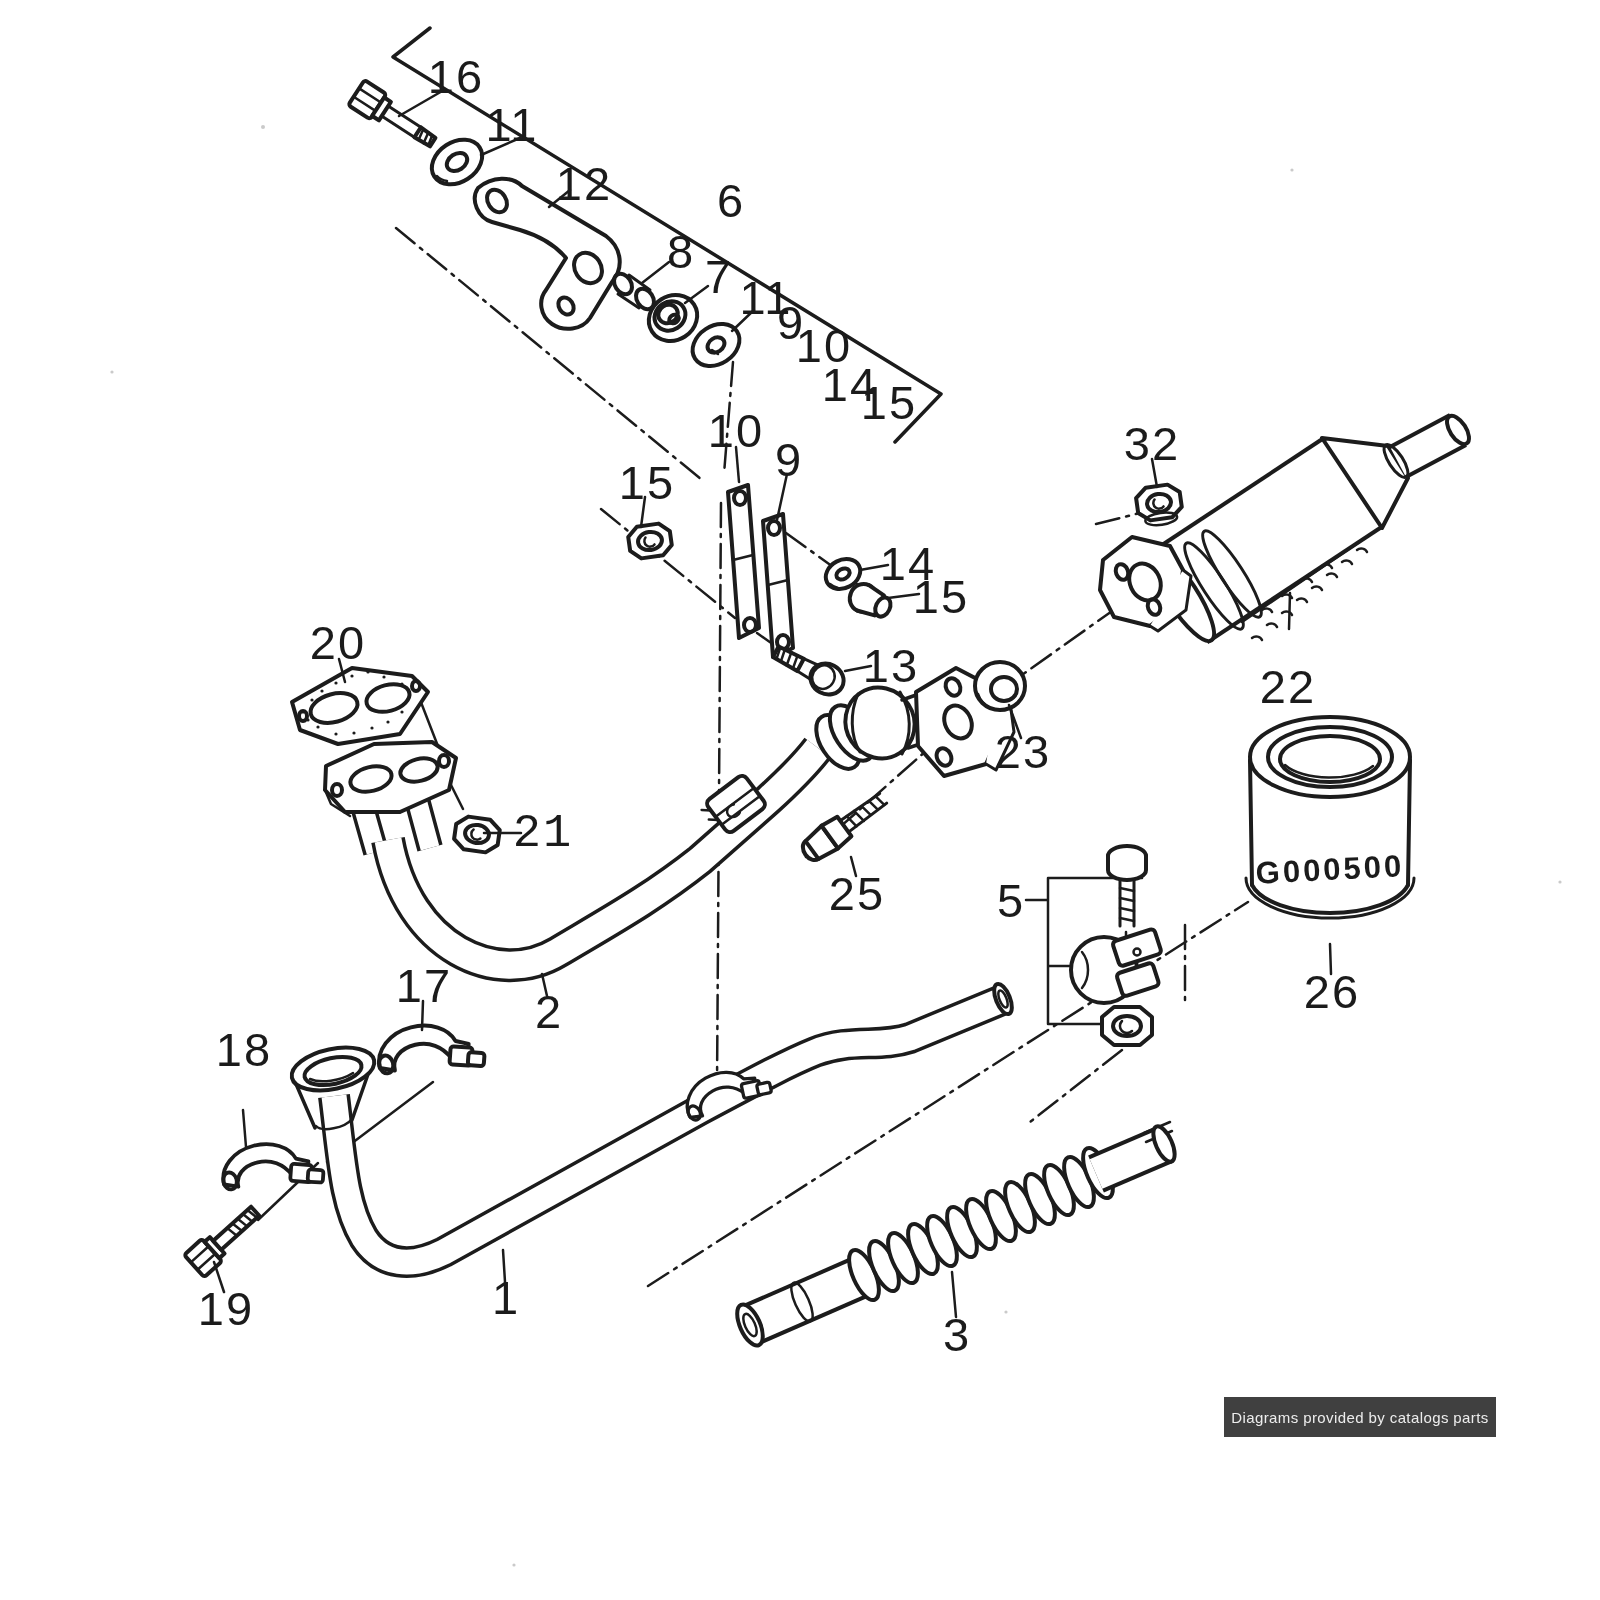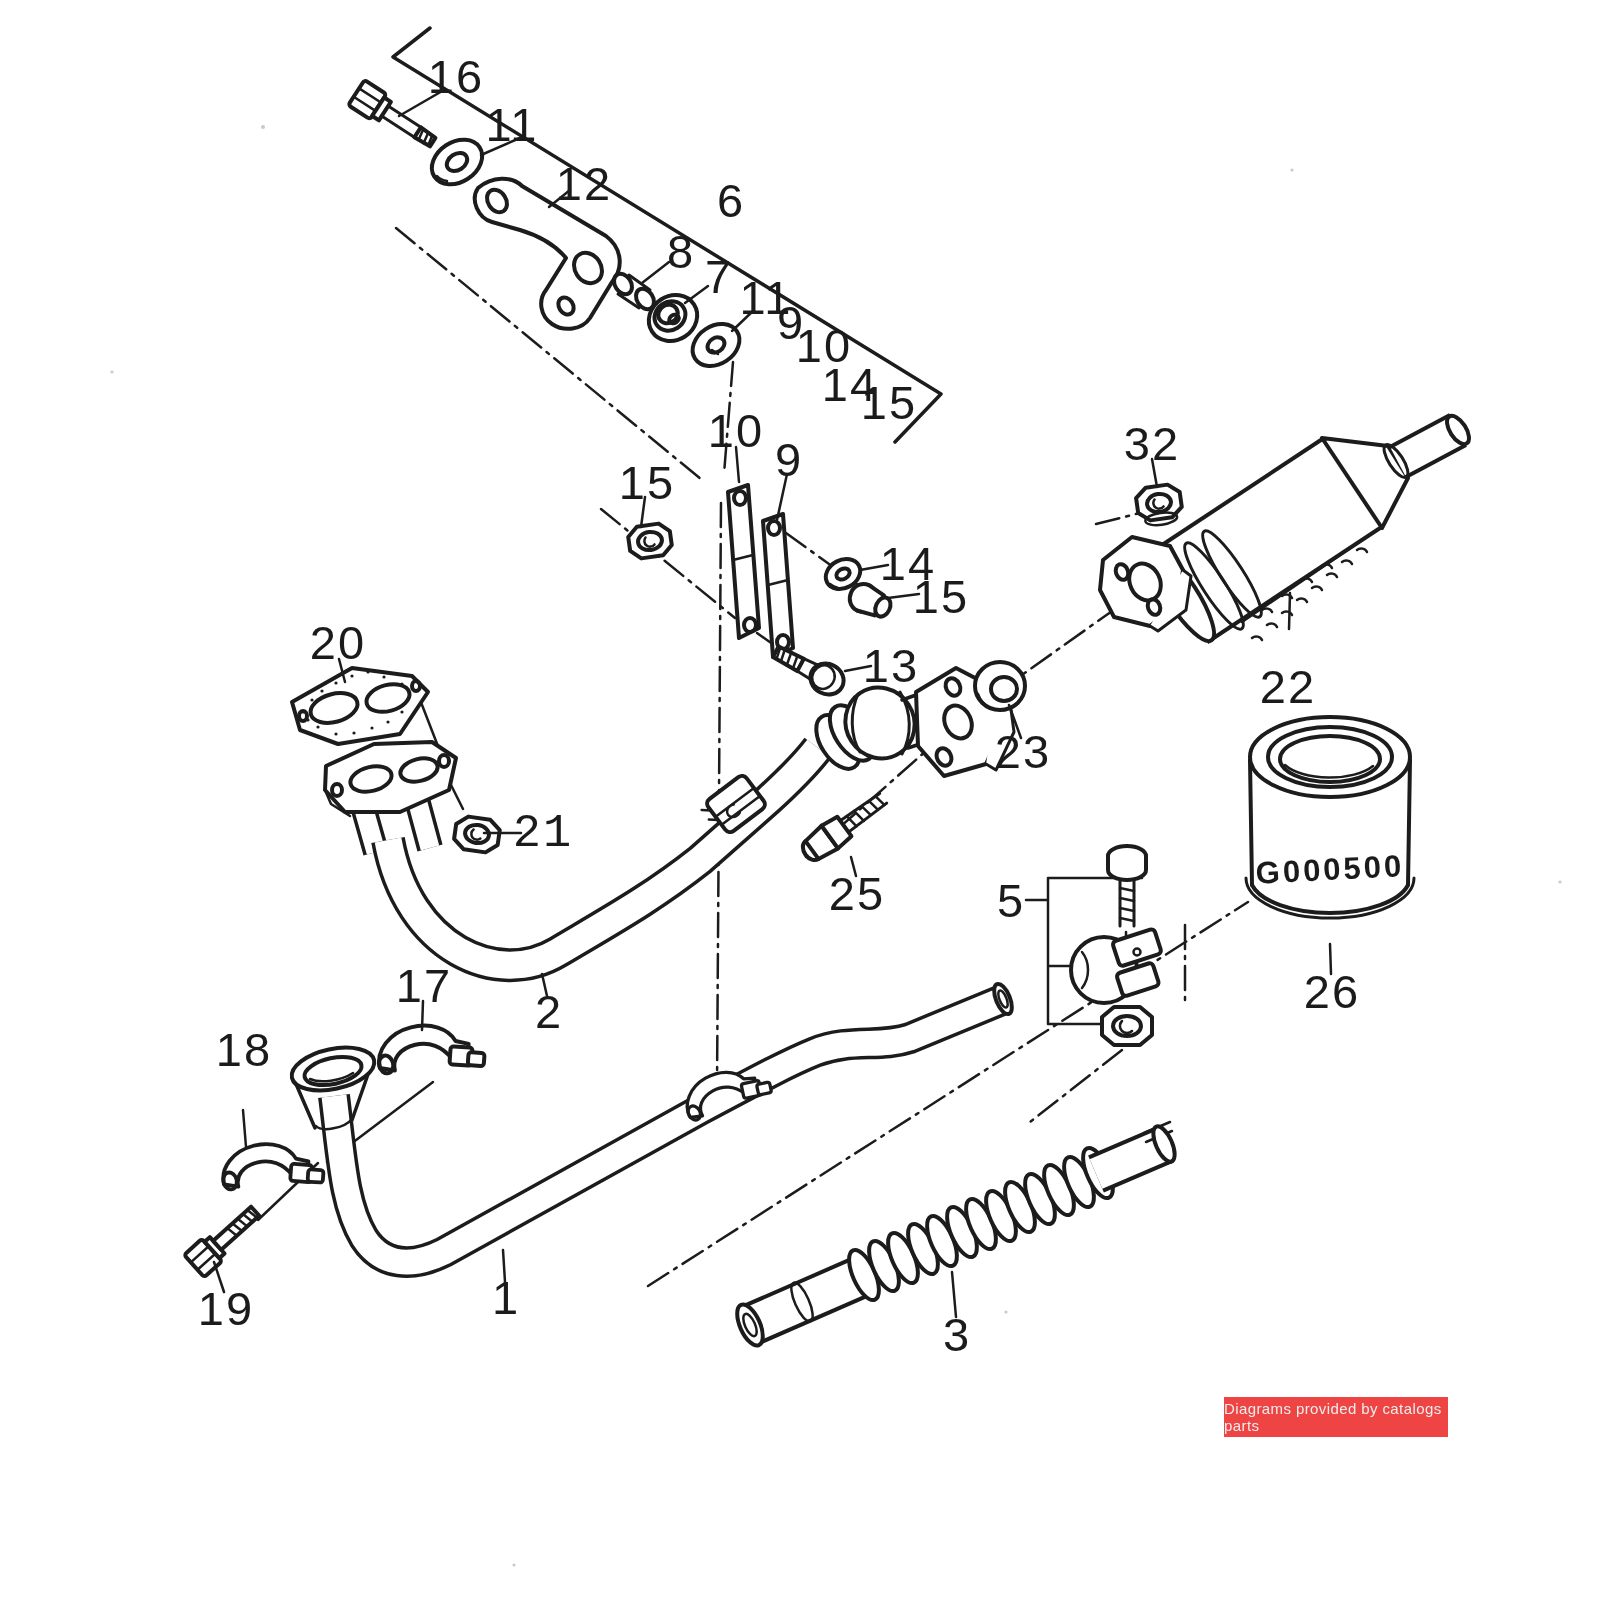--- a/index.html
+++ b/index.html
@@ -1,22 +1,22 @@
 <!DOCTYPE html>
 <html><head>
 <meta charset="utf-8">
 <style>
   html,body{margin:0;padding:0;background:#e8e8e8;}
   .stage{position:relative;width:1600px;height:1600px;background:#ffffff;overflow:hidden;
          font-family:"Liberation Sans",sans-serif;}
   .stage svg{position:absolute;left:0;top:0;}
   .callout{position:absolute;transform:translate(-50%,-50%);
            font:47px "Liberation Sans",sans-serif;color:#1b1b1b;letter-spacing:2px;white-space:nowrap;}
-  .watermark{position:absolute;left:1224px;top:1397px;width:224px;height:40px;
-             background:#ef4444;color:#ededed;display:flex;align-items:center;justify-content:center;
+  .watermark{position:absolute;left:1224px;top:1397px;width:272px;height:40px;
+             background:#404040;color:#ededed;display:flex;align-items:center;justify-content:center;
              font:15px "Liberation Sans",sans-serif;letter-spacing:.4px;}
   .partnumber{position:absolute;left:868px;top:1478px;font:86px "Liberation Sans",sans-serif;
               color:#161616;white-space:nowrap;letter-spacing:0px;}
 </style>
 </head>
 <body>
 
 <div class="stage">
 
 <svg width="1600" height="1600" viewBox="0 0 1600 1600">

